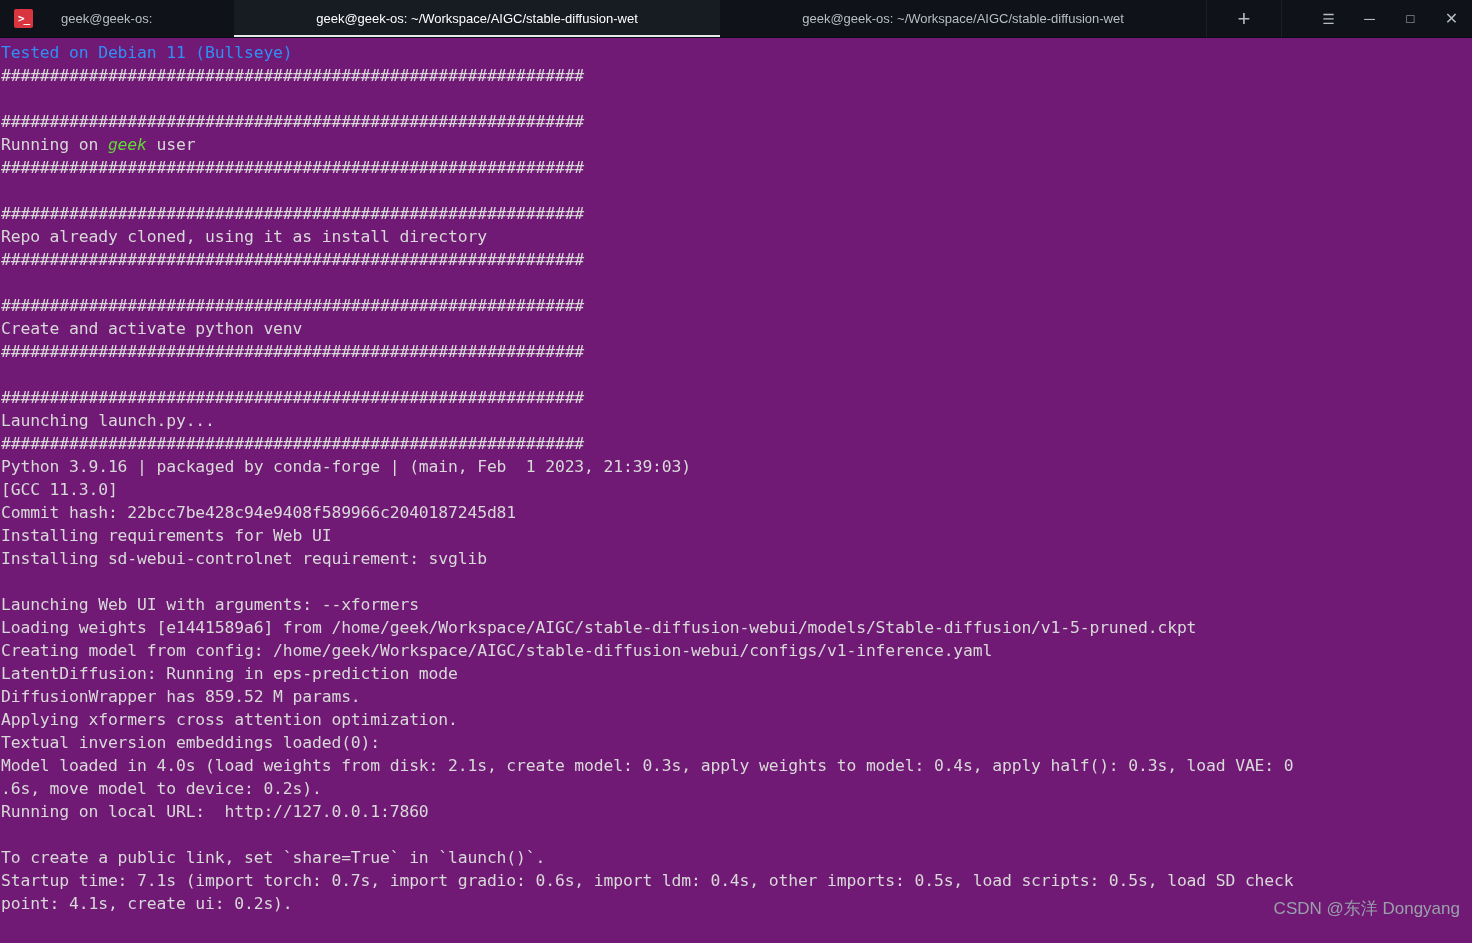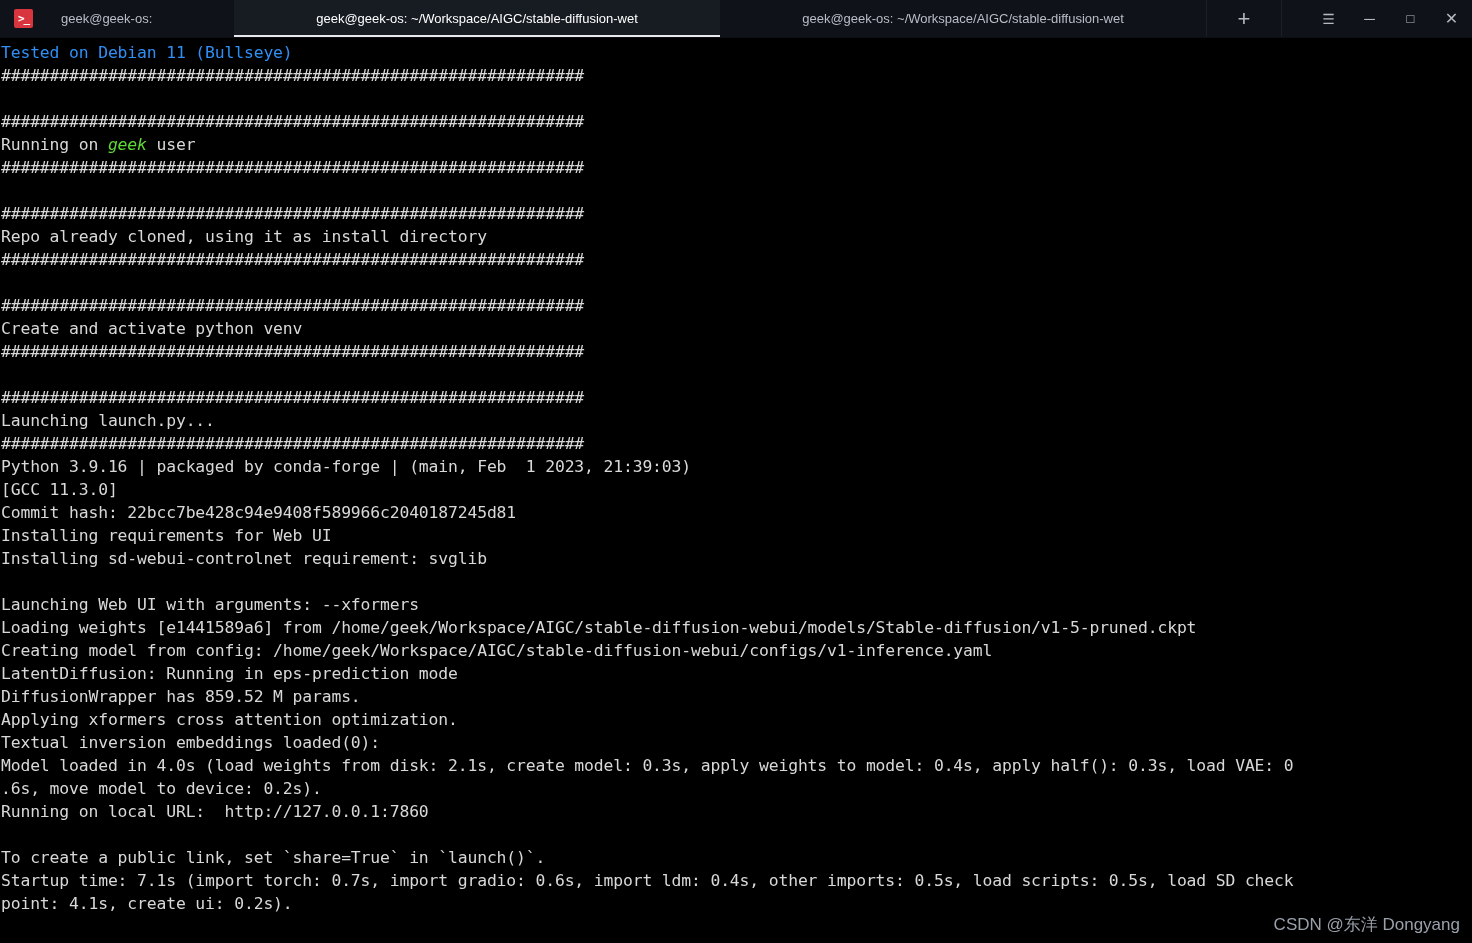--- a/index.html
+++ b/index.html
@@ -111,21 +111,21 @@
     line-height: 1;
     cursor: pointer;
   }
   .winbtn.hamburger { font-size: 14px; letter-spacing: 0; }
   .winbtn.minimize  { font-size: 15px; }
   .winbtn.maximize  { font-size: 13px; }
   .winbtn.close     { font-size: 16px; }
 
   
   #terminal {
-    background: #000000;
+    background: #701a75;
     height: 906px;
     padding: 3px 0 0 1px;
     box-sizing: border-box;
     position: relative;
     overflow: hidden;
   }
   #terminal-output {
     font-family: "DejaVu Sans Mono", monospace;
     font-size: 16.4px;
     line-height: 23px;
@@ -134,21 +134,21 @@
     letter-spacing: -0.15px;
   }
   .ln { height: 23px; }
   .c-blue  { color: #2f8ff5; }
   .c-green { color: #5fd936; font-style: italic; }
   .c-white { color: #d8d8d8; }
 
   #watermark {
     position: absolute;
     right: 12px;
-    bottom: 8px;
+    bottom: 24px;
     font-family: "Liberation Sans", sans-serif;
     font-size: 17px;
     color: #9aa0aa;
     white-space: pre;
   }
 </style>
 </head>
 <body>
 
 <div id="titlebar">

